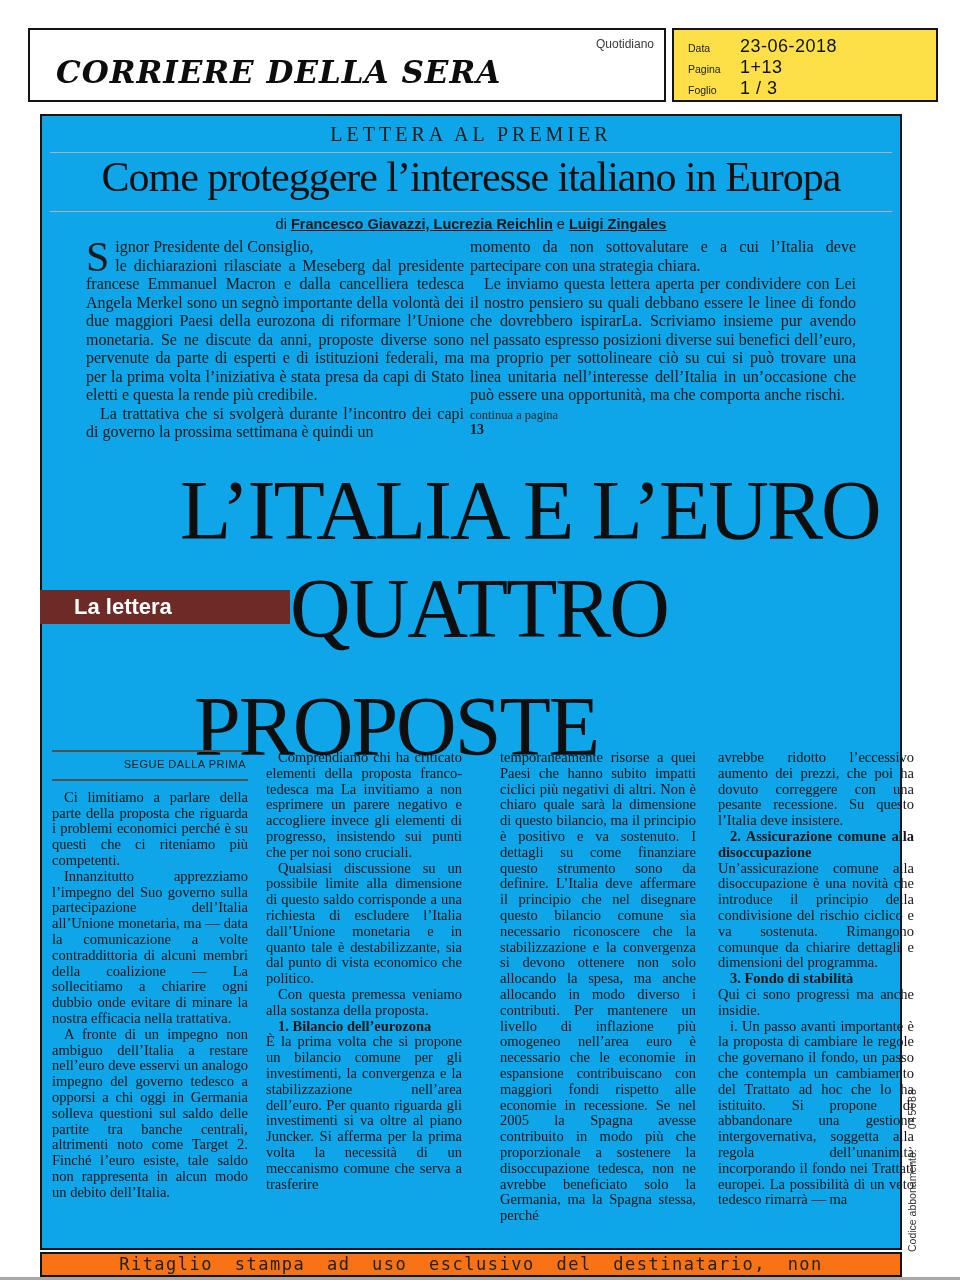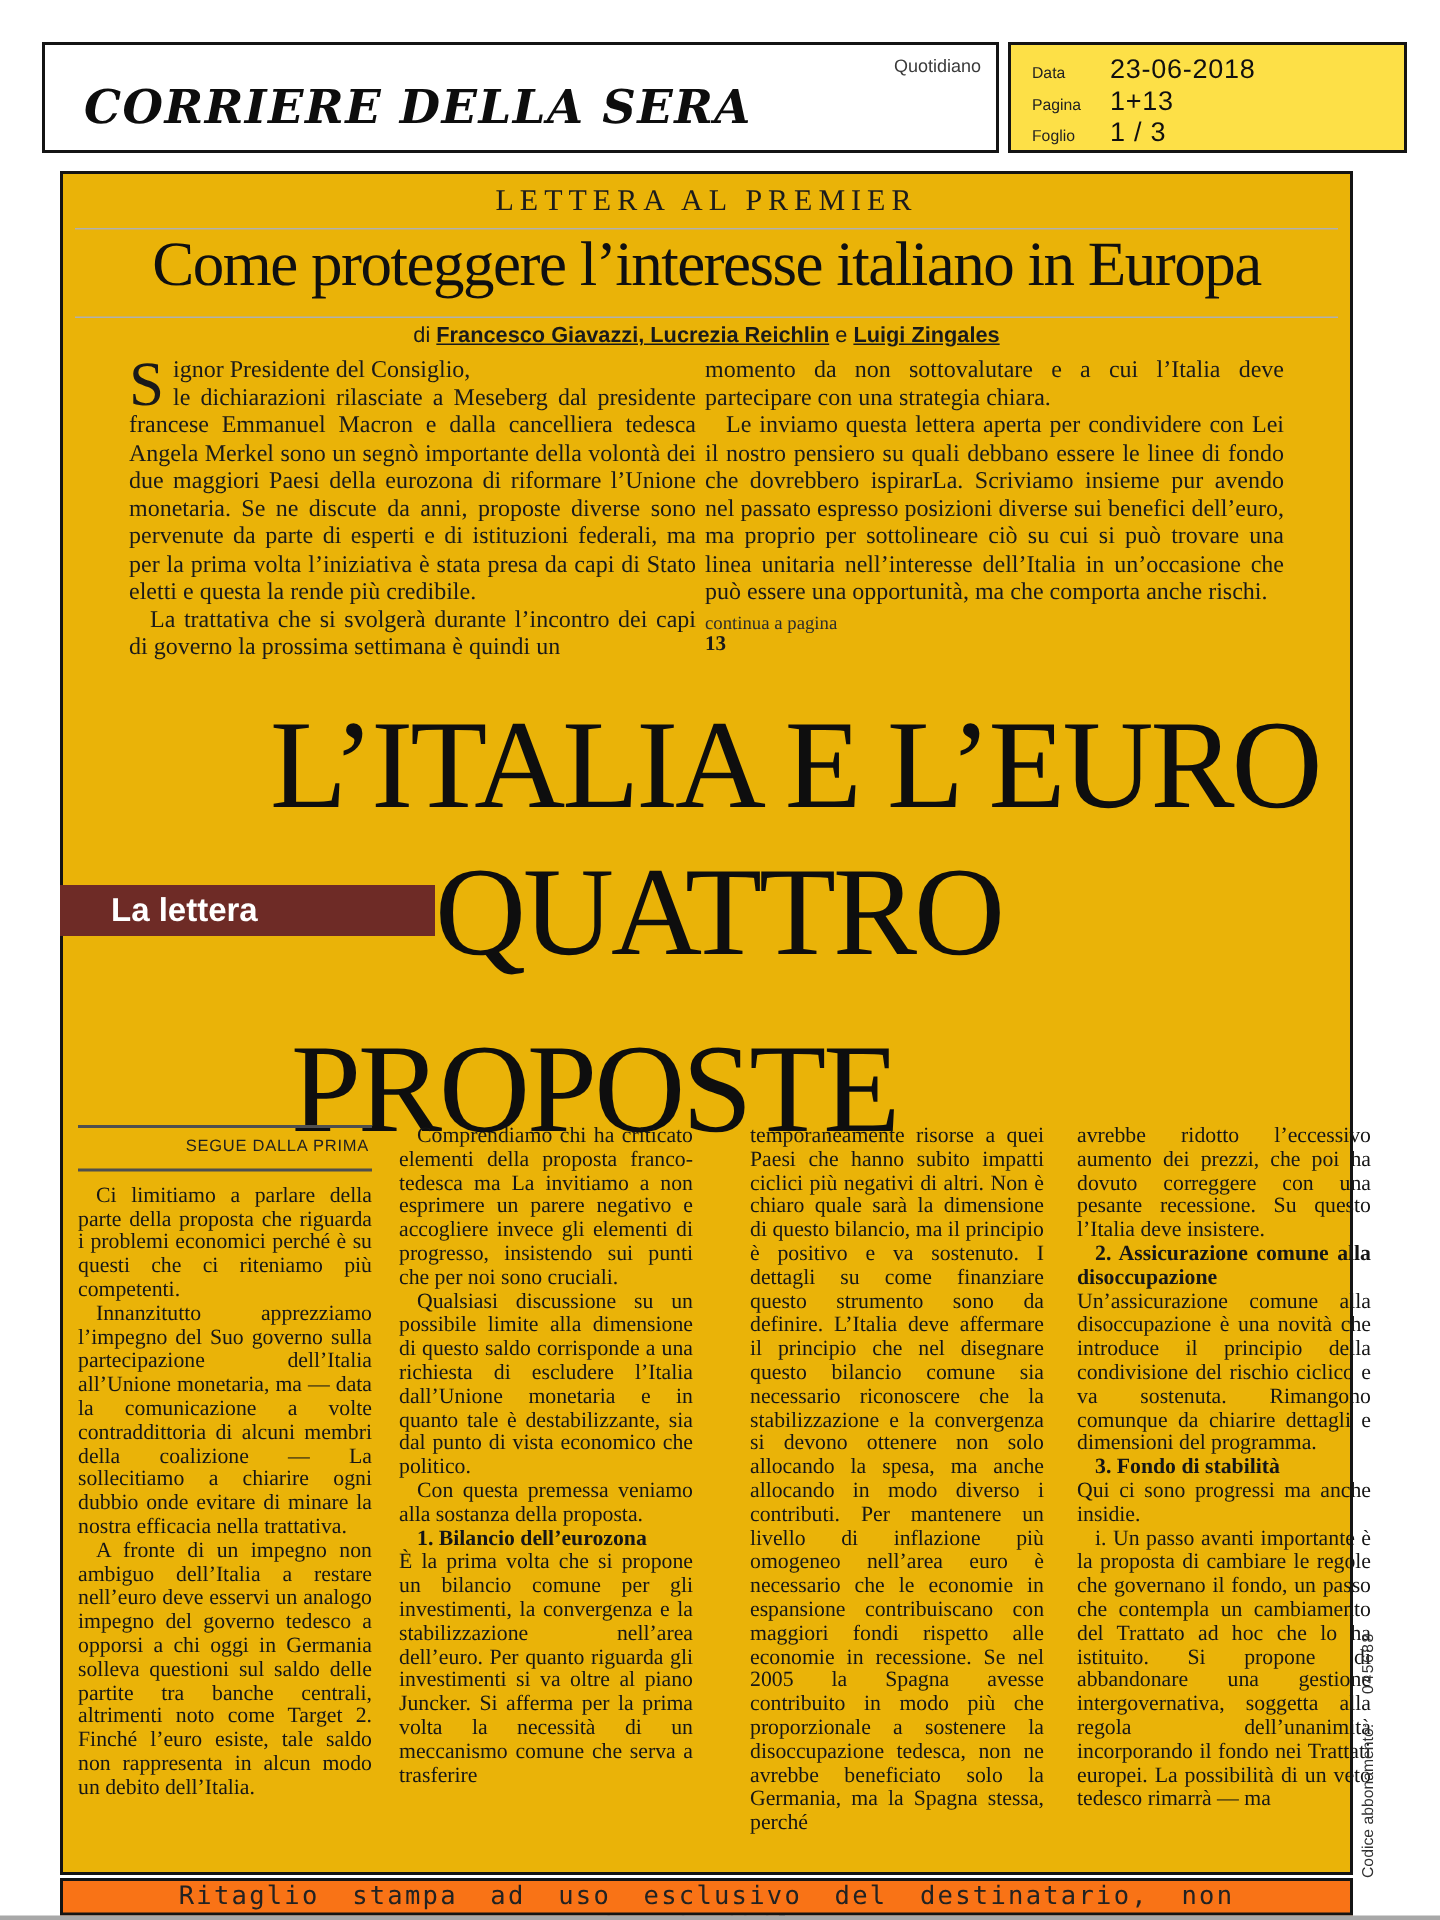--- a/index.html
+++ b/index.html
@@ -41,21 +41,21 @@
     font-size:10.5px; color:#222;
   }
   .meta-value {
     font-family:"Liberation Sans", sans-serif;
     font-size:18px; color:#101010; letter-spacing:0.5px;
   }
 
   
   .main-box {
     left:40px; top:114px; width:862px; height:1136px;
-    border:2px solid #141414; background:#eab308;
+    border:2px solid #141414; background:#0ea5e9;
     position:absolute;
   }
   .kicker {
     position:absolute; top:7px; left:0; width:100%;
     text-align:center; font-size:20px; letter-spacing:4px;
     color:#1c1c1c;
   }
   .rule { position:absolute; left:8px; right:8px; height:1px; background:#b0b0b0; }
   .rule-1 { top:36px; }
   .rule-2 { top:95px; }

